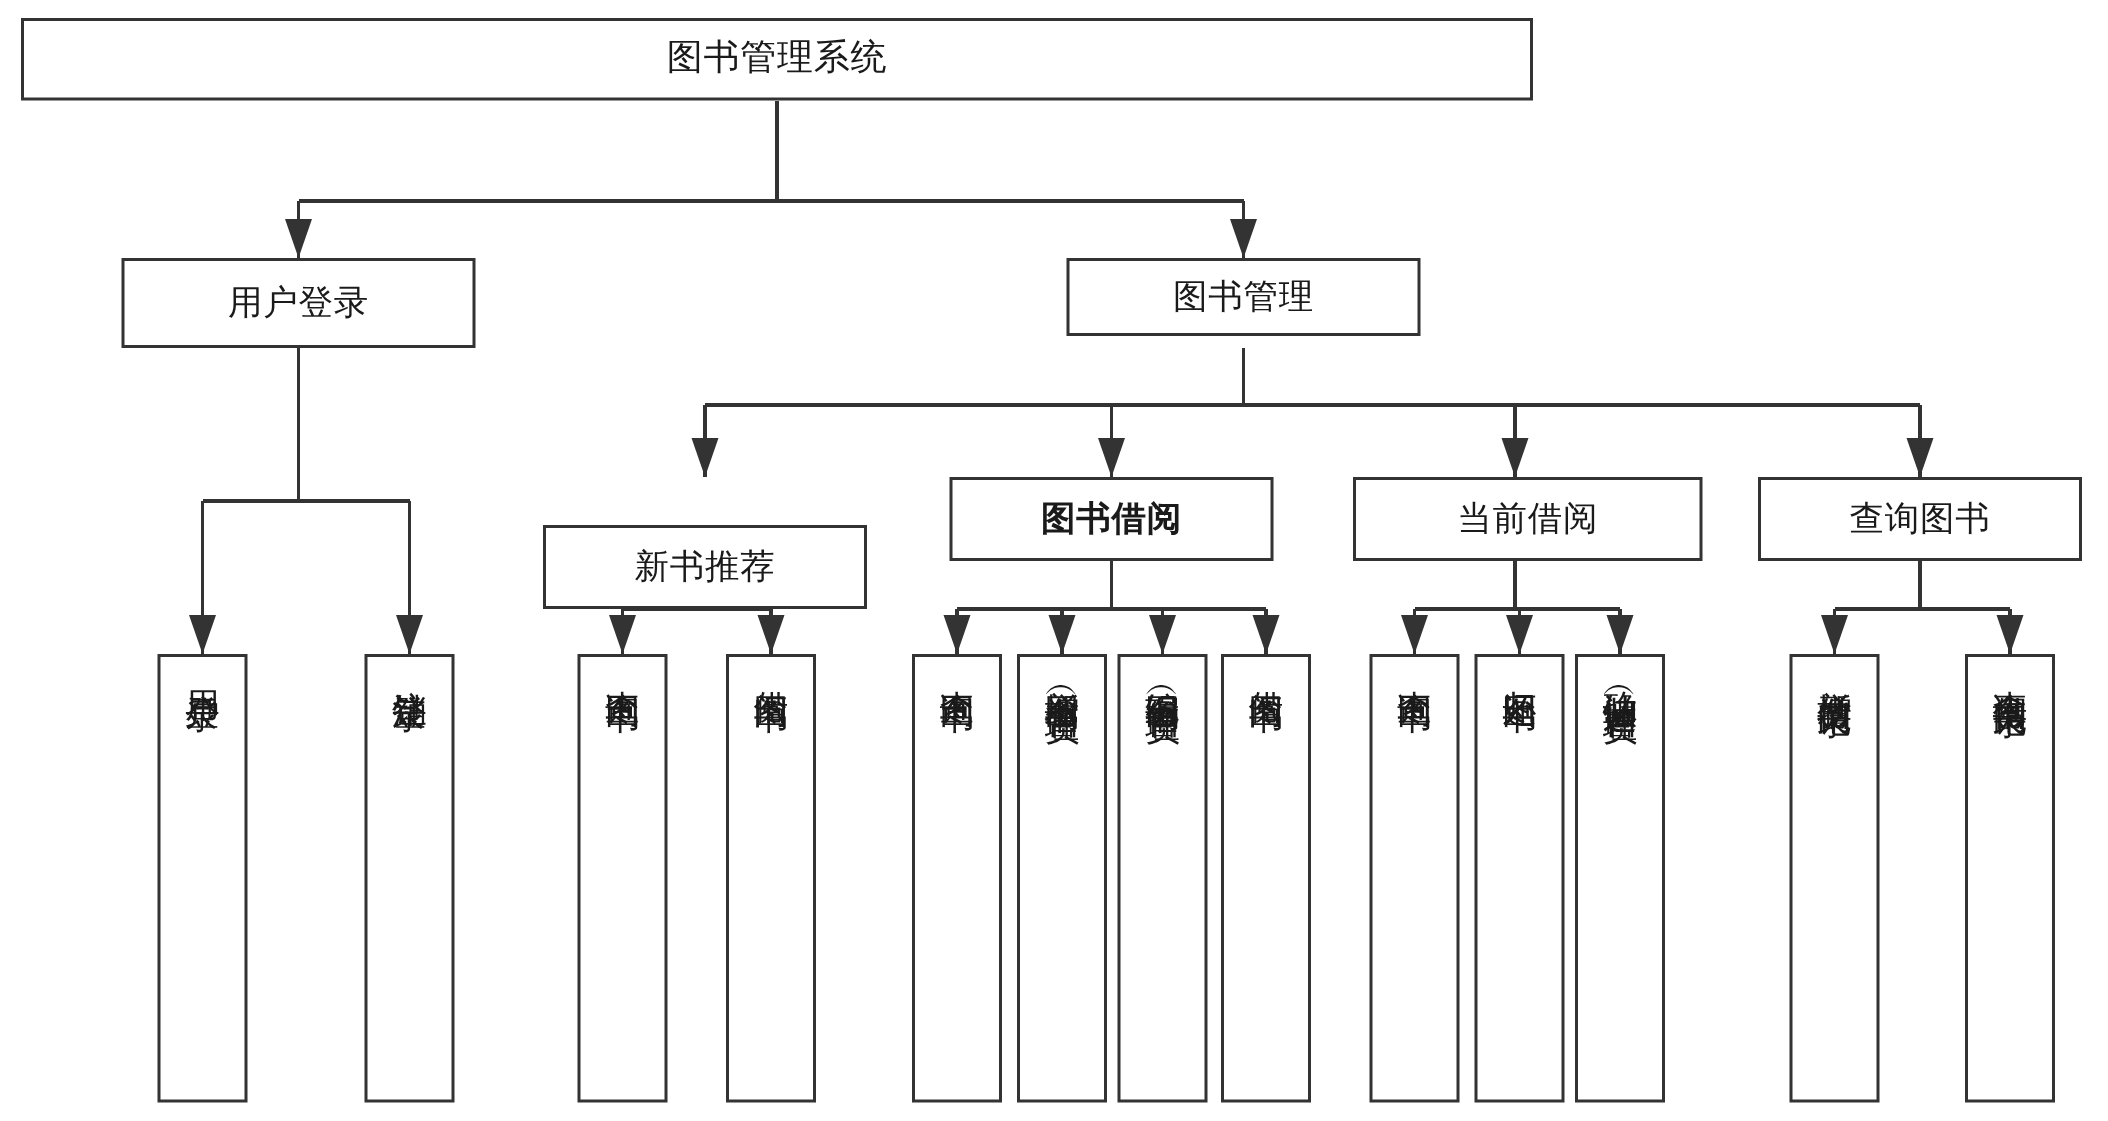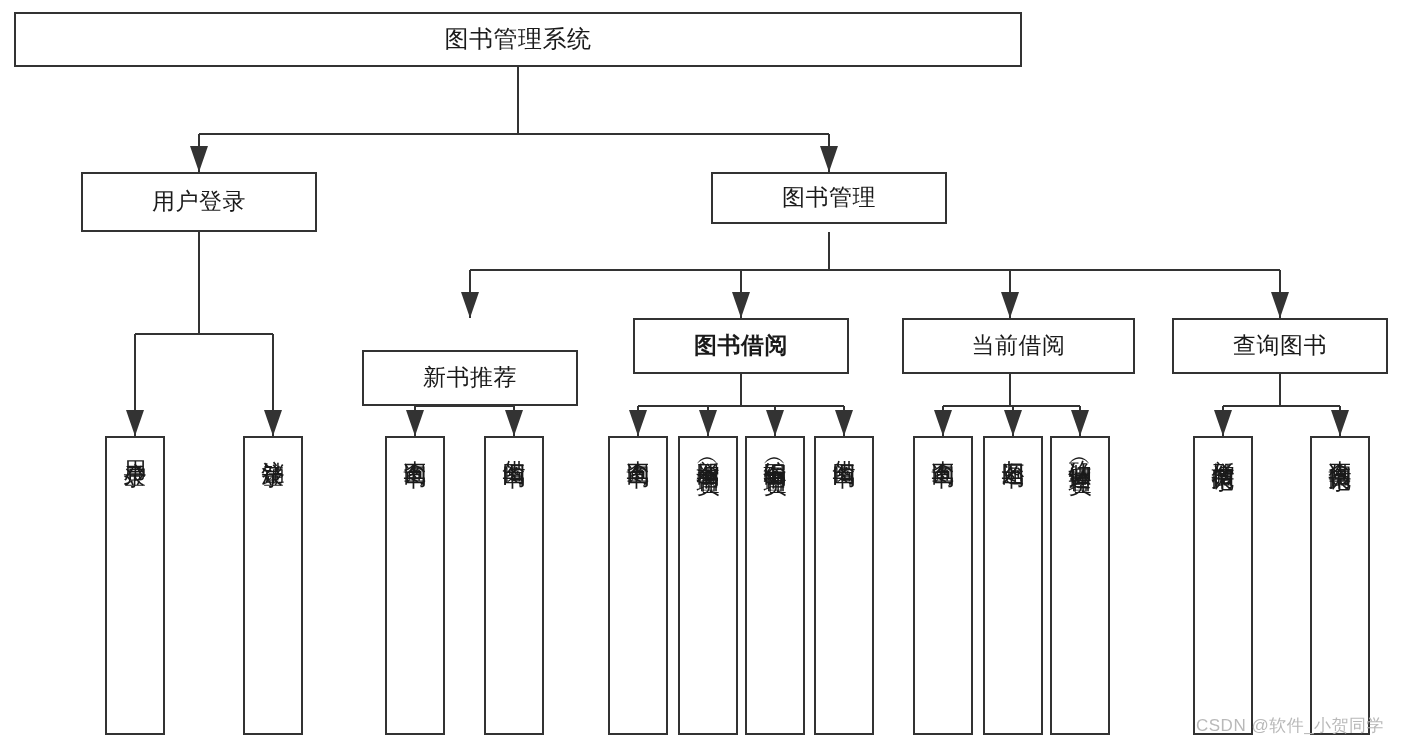--- a/index.html
+++ b/index.html
@@ -182,15 +182,14 @@
         <span class="label">确认归还（管理员）</span>
       </div>
       <div class="node vertical" style="left: 1193px; top: 436px; width: 60px; height: 299px;">
         <span class="label">新增借阅记录</span>
       </div>
       <div class="node vertical" style="left: 1310px; top: 436px; width: 60px; height: 299px;">
         <span class="label">查询借阅记录</span>
       </div>
     </div>
 
-  <div class="watermark" style="left:1196px; top:714px;">CSDN @软件_小贺同学</div>
 
 </div>
 
 </body></html>

